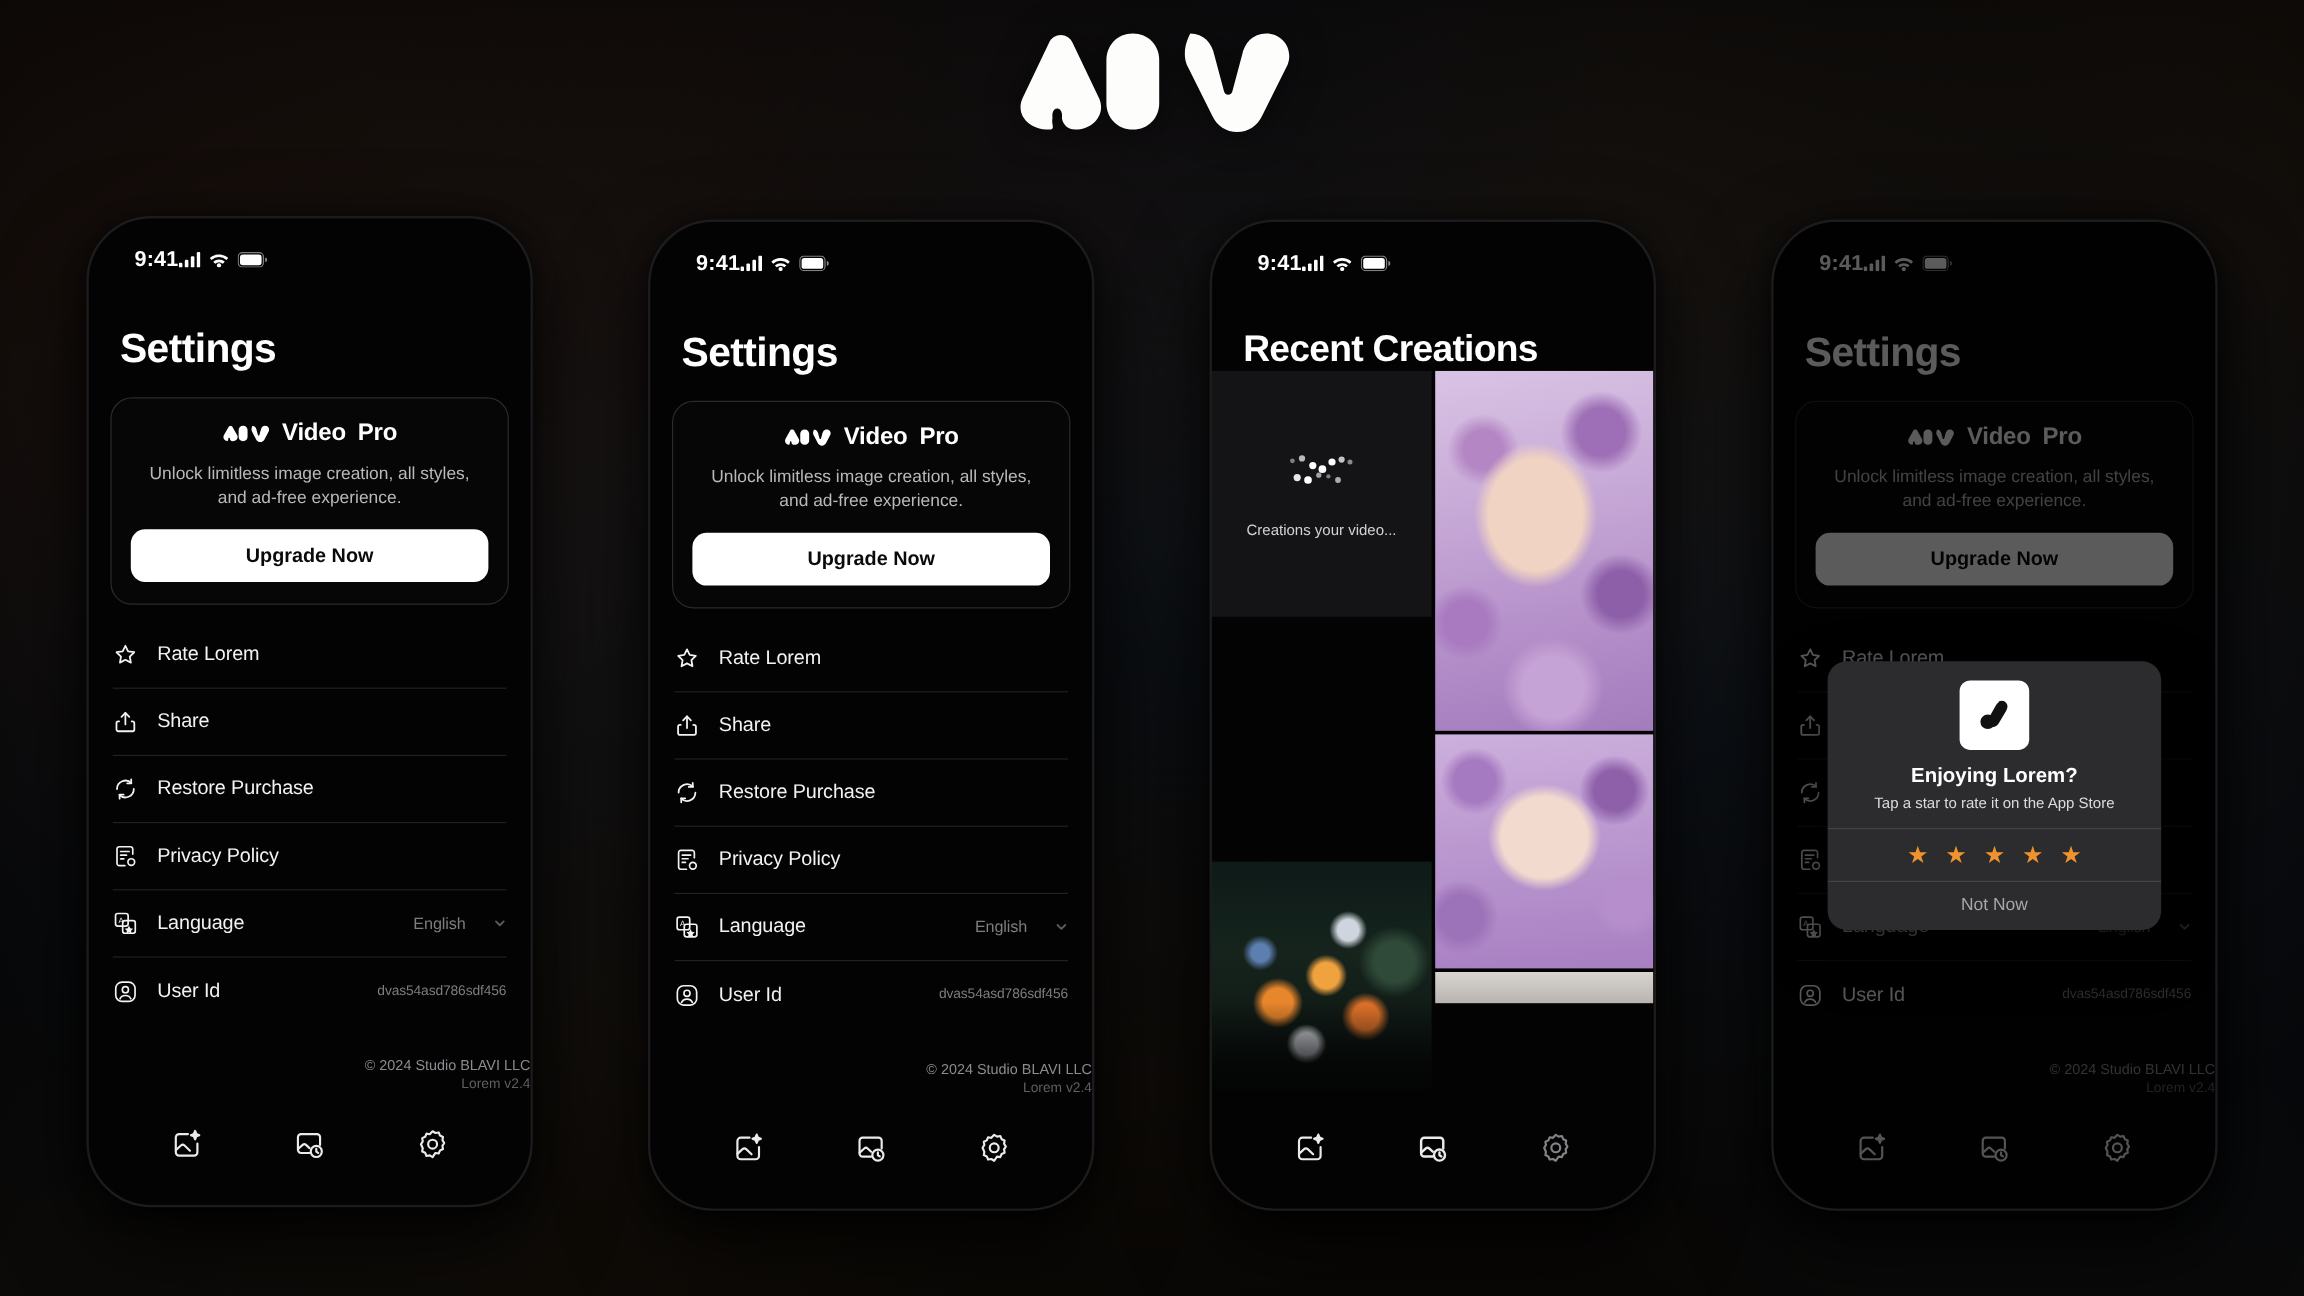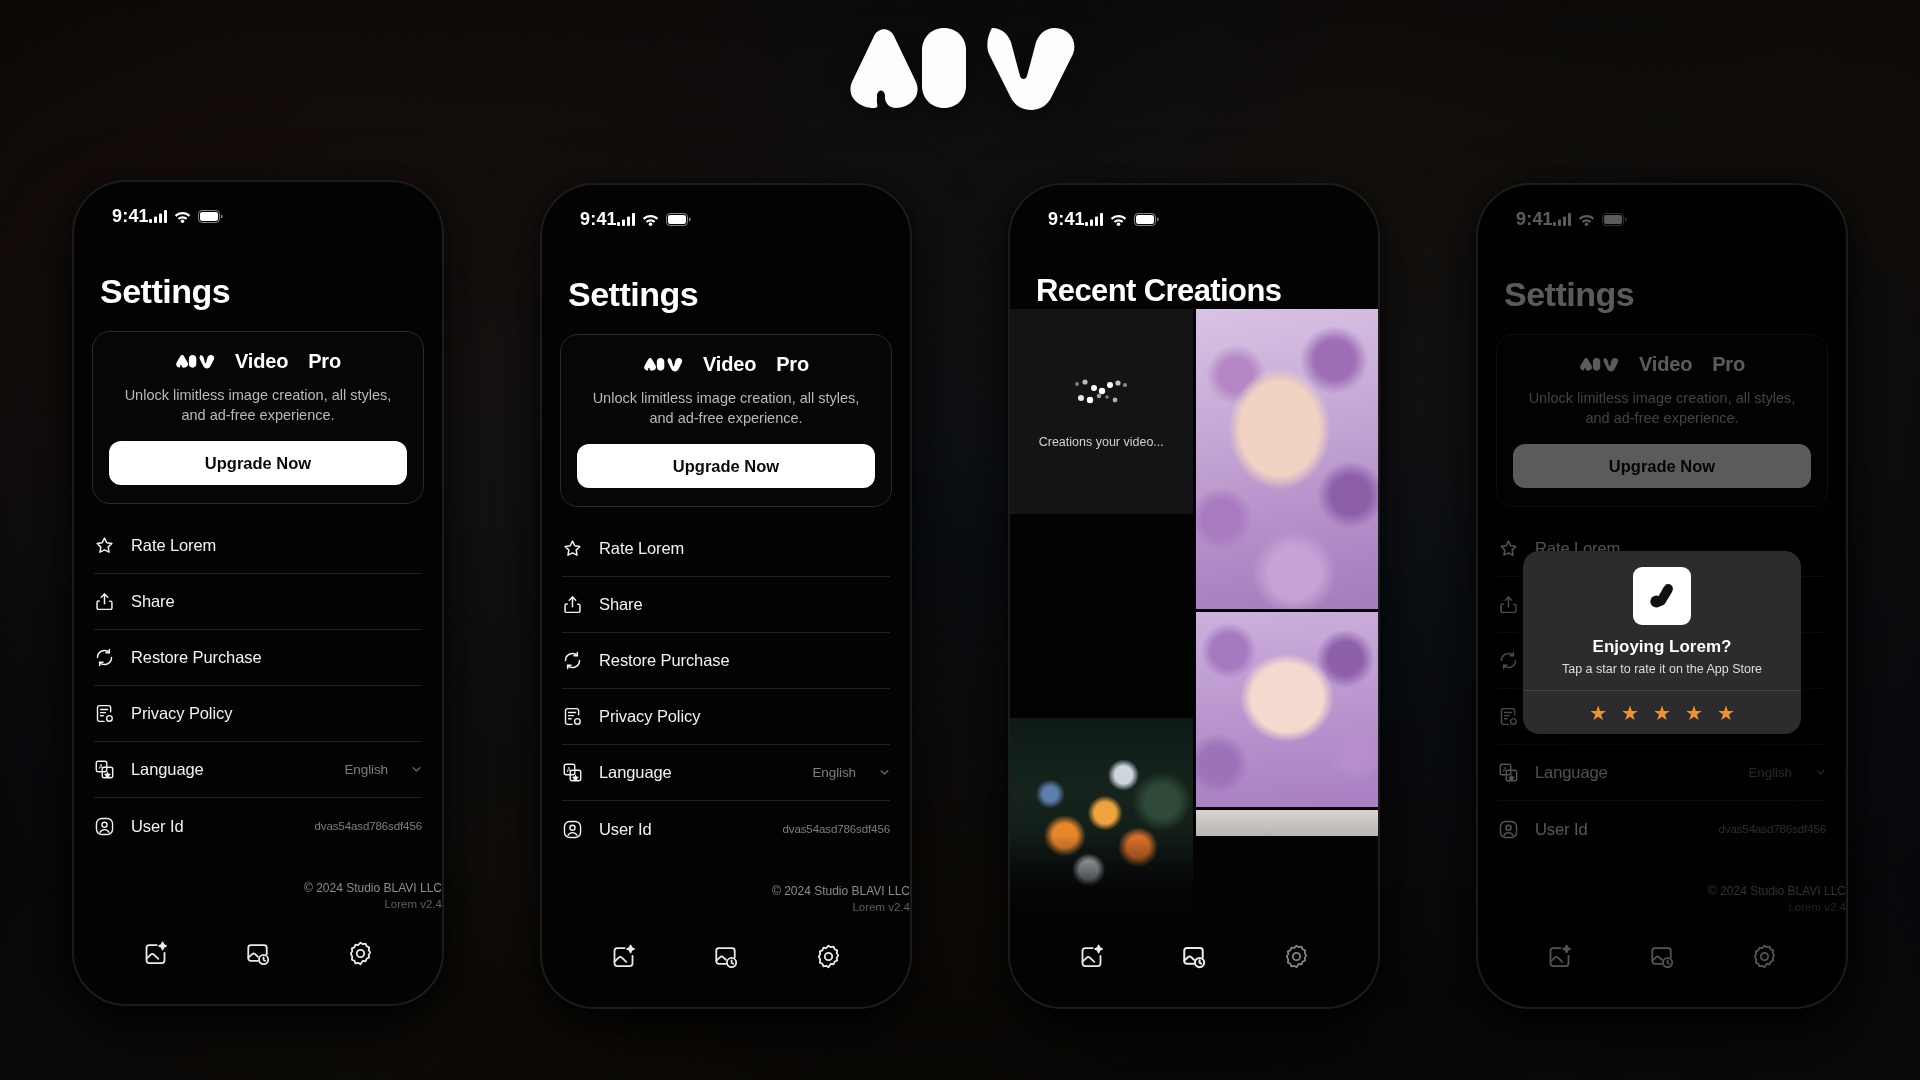--- a/index.html
+++ b/index.html
@@ -120,21 +120,21 @@
     border: 1px solid #2b2b2d;
     border-radius: 18px;
     padding: 18px 16px 18px;
     background: #060606;
     flex: none;
   }
   .promo-head {
     display: flex;
     align-items: center;
     justify-content: center;
-    gap: 20px;
+    gap: 10px;
     margin-bottom: 12px;
   }
   .promo-head .mark { width: 40px; height: 17px; display: block; }
   .promo-video { font-size: 20px; font-weight: 700; color: #fff; letter-spacing: -.2px; }
   .promo-pro { font-size: 20px; font-weight: 700; color: #fff; letter-spacing: -.2px; }
   .promo-sub {
     text-align: center;
     font-size: 14.5px;
     line-height: 1.38;
     color: #b9b9bb;
@@ -855,15 +855,16 @@
       </div>
       <div class="rate-title">Enjoying Lorem?</div>
       <div class="rate-sub">Tap a star to rate it on the App Store</div>
       <div class="rate-stars">
         <span class="star" style="color: rgb(240, 146, 45);">★</span>
         <span class="star" style="color: rgb(240, 146, 45);">★</span>
         <span class="star" style="color: rgb(240, 146, 45);">★</span>
         <span class="star" style="color: rgb(240, 146, 45);">★</span>
         <span class="star" style="color: rgb(240, 146, 45);">★</span>
       </div>
+      <div class="rate-not">Not Now</div>
     </div>
   </div>
 </div>
 
 </body></html>

